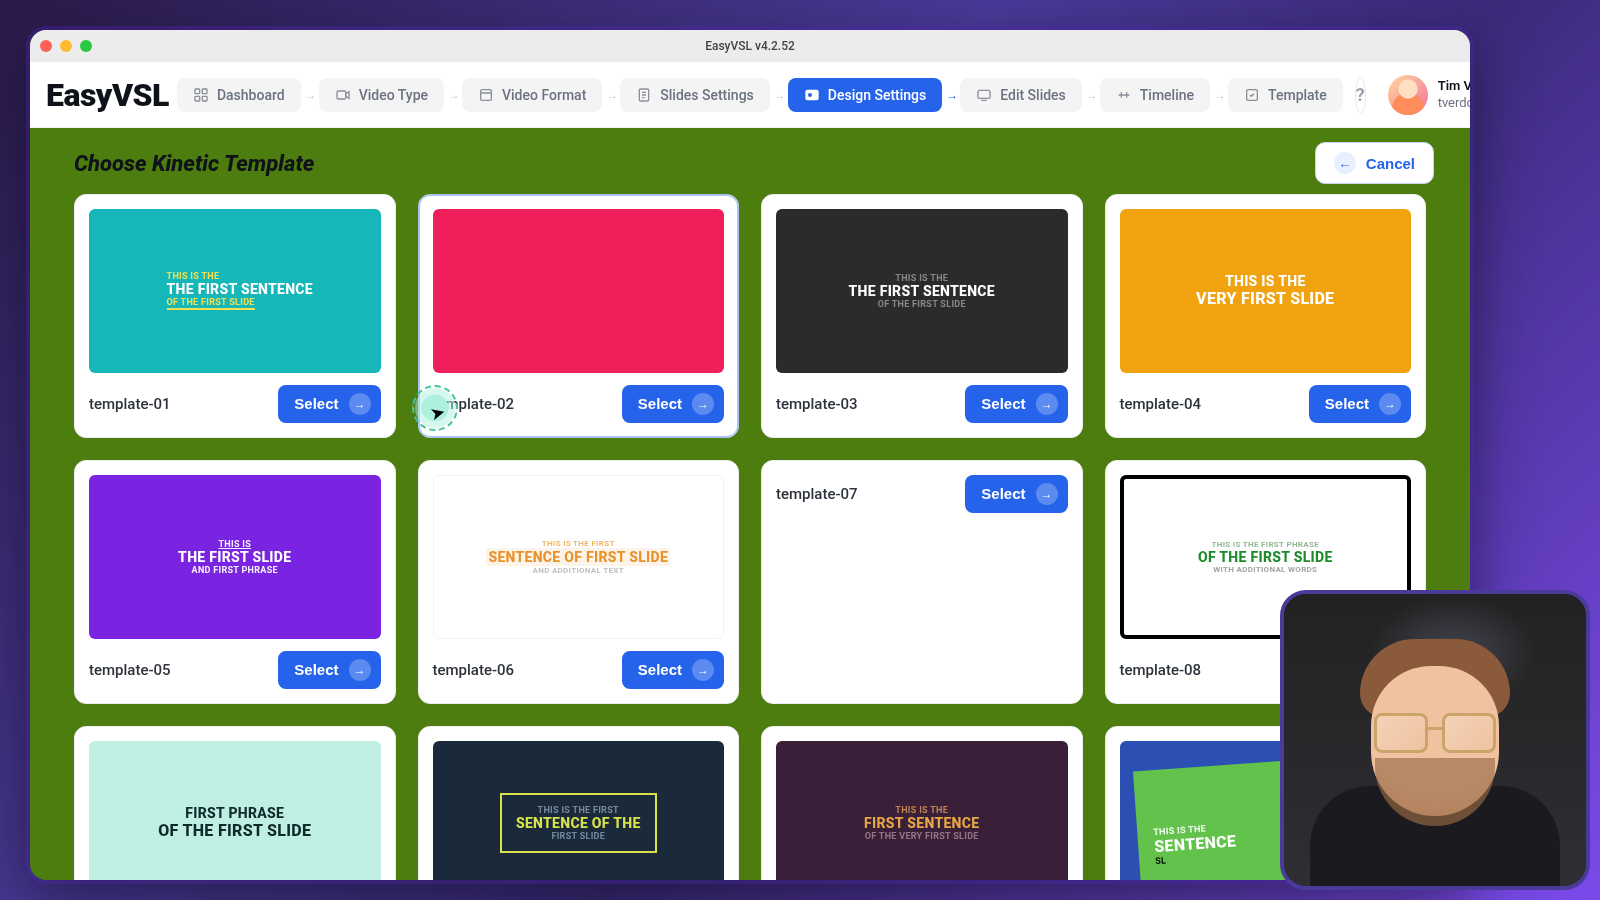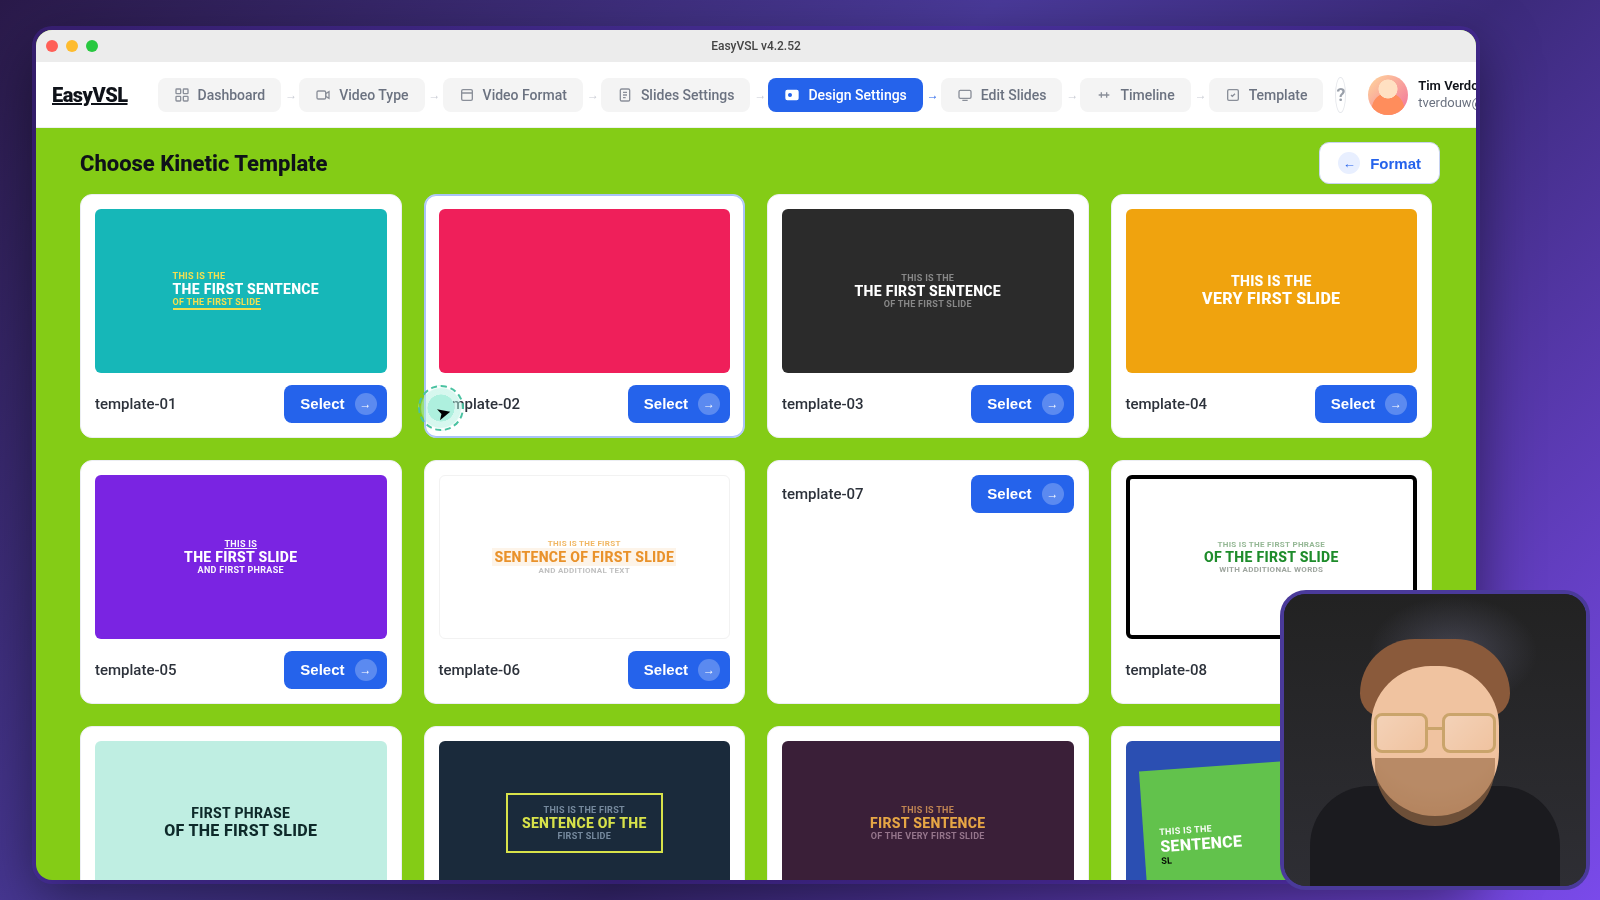--- a/index.html
+++ b/index.html
@@ -6,25 +6,25 @@
   body {
     font-family: -apple-system, BlinkMacSystemFont, "Segoe UI", Roboto, Helvetica, Arial, sans-serif;
     background: linear-gradient(135deg,#2a1a4a 0%, #4a3a9a 40%, #3b2a7a 60%, #7a4aea 100%);
     width: 1600px;
     height: 900px;
     overflow: hidden;
     position: relative;
   }
   .window {
     position: absolute;
-    left: 36px;
+    left: 30px;
     top: 30px;
     width: 1440px;
     height: 850px;
-    background: #84cc16;
+    background: #4d7c0f;
     border-radius: 16px;
     box-shadow: 0 0 0 4px rgba(80,40,180,.35), 0 20px 60px rgba(0,0,0,.5);
     overflow: hidden;
     display: flex;
     flex-direction: column;
   }
   .titlebar {
     height: 32px;
     background: #ececec;
     display: flex;
@@ -48,25 +48,24 @@
     display: flex;
     align-items: center;
     padding: 0 16px;
     gap: 6px;
     border-bottom: 1px solid #eef0f3;
     flex-shrink: 0;
     background: #fff;
   }
   .logo {
     font-weight: 900;
-    font-size: 20px;
+    font-size: 32px;
     letter-spacing: -0.5px;
     color: #0f1219;
-    margin-right: 24px;
-    text-decoration: underline;
+    margin-right: 2px;
   }
   .step {
     display: flex;
     align-items: center;
     gap: 8px;
     background: #f4f4f4;
     color: #6b7280;
     padding: 9px 16px;
     border-radius: 8px;
     font-size: 14px;
@@ -106,21 +105,21 @@
   }
   .user-meta { display: flex; flex-direction: column; font-size: 13px; line-height: 1.25; }
   .user-name { font-weight: 600; color: #0f1219; }
   .user-email { color: #6b7280; }
 
   .subheader {
     display: flex; align-items: center; justify-content: space-between;
     padding: 14px 36px 10px 44px;
     flex-shrink: 0;
   }
-  .subheader h1 { font-size: 22px; font-weight: 800; color: #0f1219; }
+  .subheader h1 { font-size: 22px; font-weight: 800; color: #0f1219; font-style: italic; }
   .cancel-btn {
     display:flex; align-items:center; gap:10px;
     border: 1.5px solid #c8d3f0;
     color: #2563eb;
     background:#fff;
     padding: 9px 18px;
     border-radius: 10px;
     font-weight: 600;
     font-size: 15px;
   }
@@ -430,21 +429,21 @@
         <div class="user-name">Tim Verdouw ˅</div>
         <div class="user-email">tverdouw@gma</div>
       </div>
     </div>
   </div>
 
   <div class="subheader">
     <h1>Choose Kinetic Template</h1>
     <button class="cancel-btn">
       <span class="circ">←</span>
-      <span>Format</span>
+      <span>Cancel</span>
     </button>
   </div>
 
   <div class="content">
     <div class="grid" id="template-grid">
         <div class="card">
           <div class="preview t1">
             <div class="stack">
               <div class="pv-line sm l1">THIS IS THE</div>
               <div class="pv-line md l2">THE FIRST SENTENCE</div>

